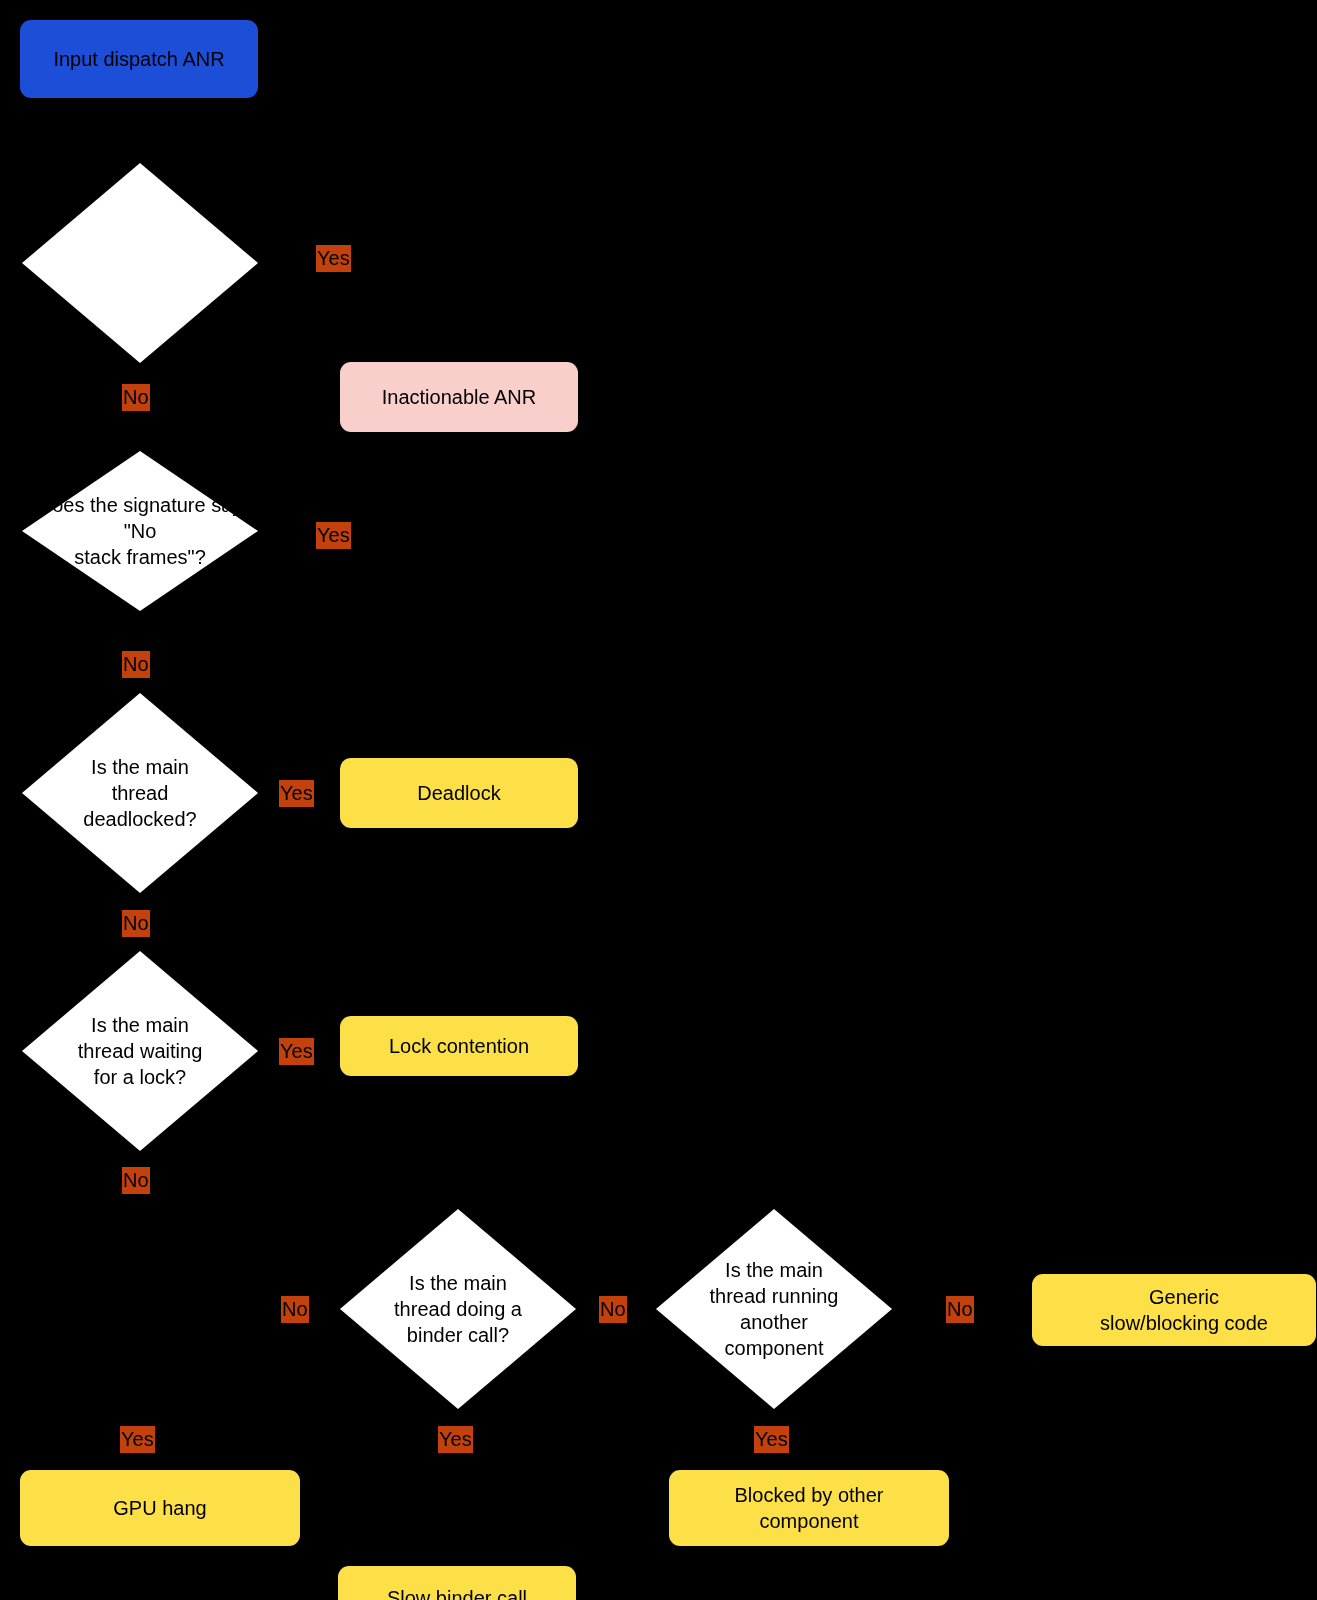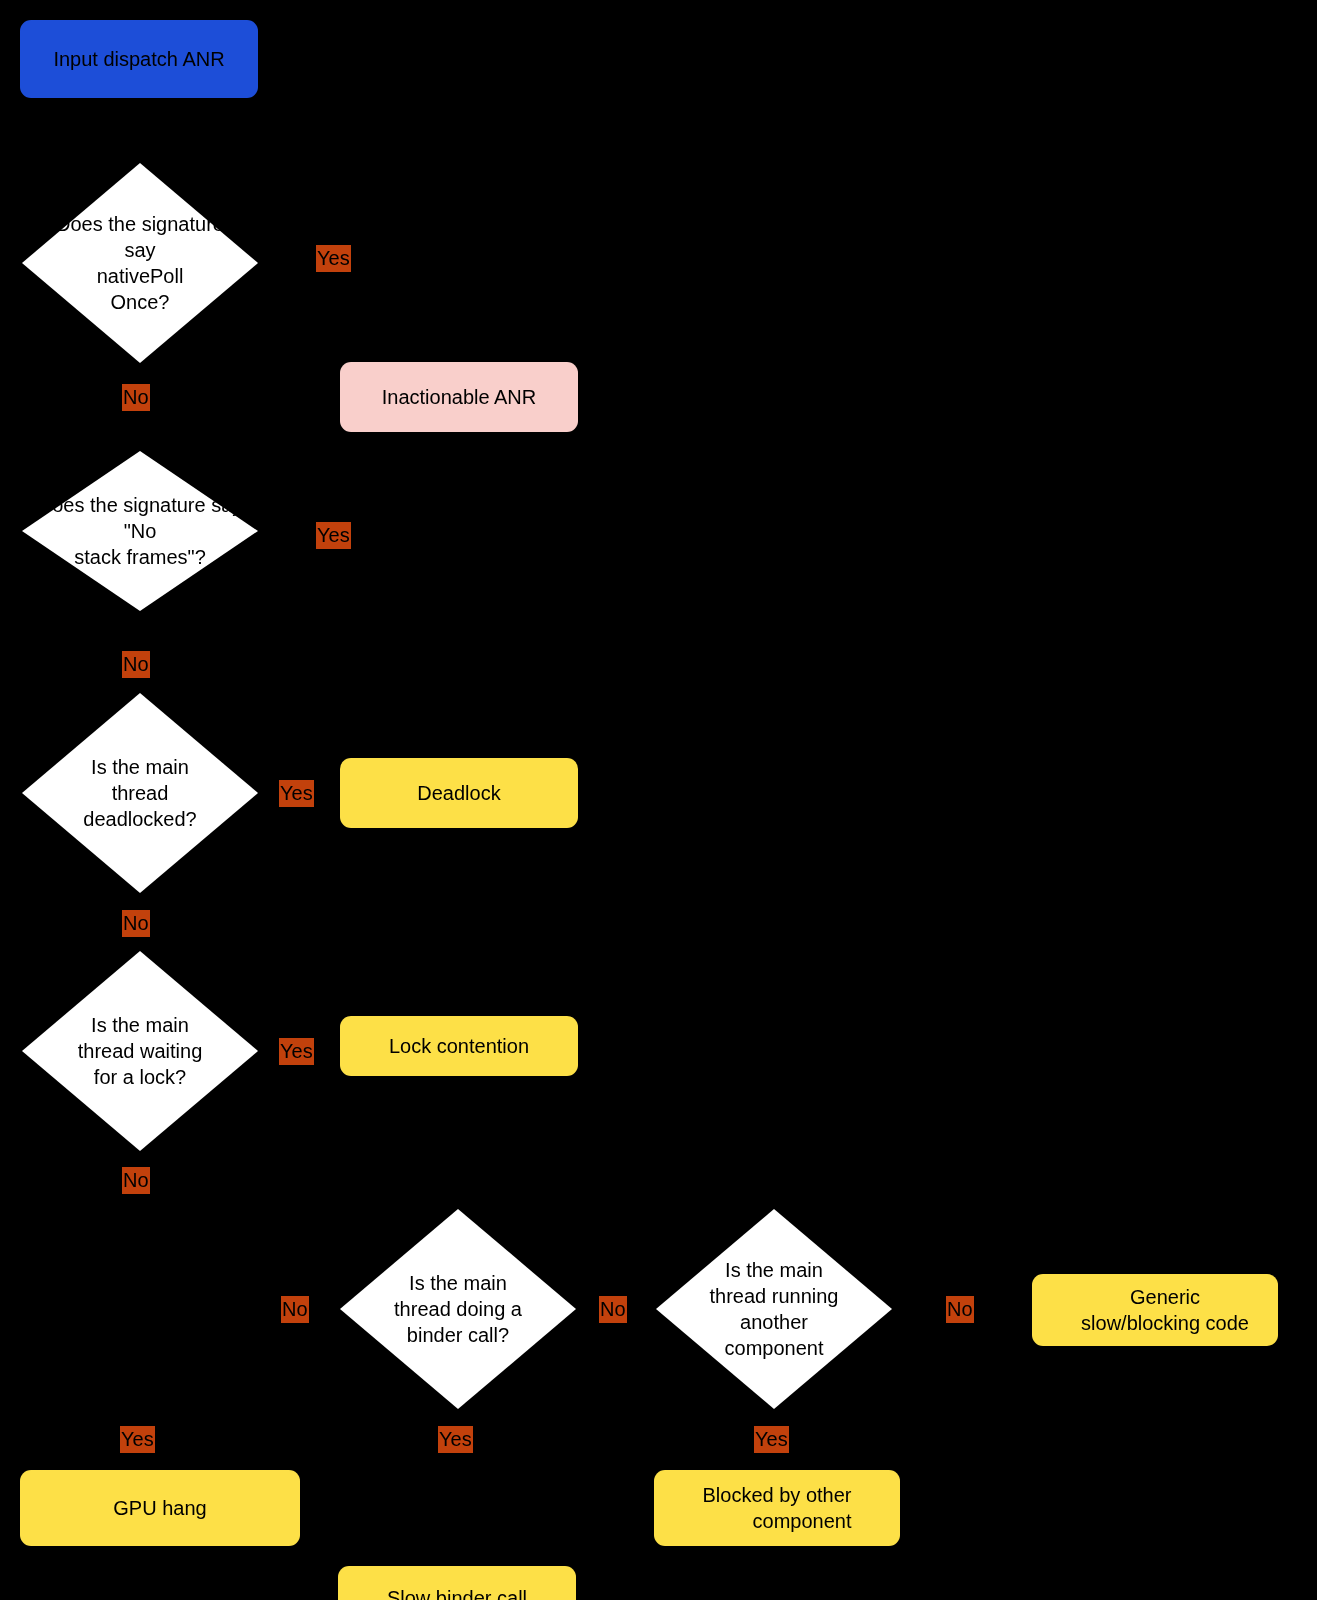--- a/index.html
+++ b/index.html
@@ -84,23 +84,20 @@
 <div id="canvas">
 
   <div class="node-box white" style="left:20px; top:20px; width:238px; height:78px;">
     <span>Input dispatch ANR</span>
   </div>
 
   <div class="connector" style="left:138px; top:98px; width:2px; height:65px;"></div>
 
   <div class="diamond-wrap" style="left:22px; top:163px; width:236px; height:200px;">
     <div class="diamond-shape"></div>
-    <div class="diamond-label" style="width:170px;">Does the signature say
-nativePoll
-Once?</div>
   </div>
 
   <div class="edge-label" style="left:316px; top:245px;">Yes</div>
 
   <div class="edge-label" style="left:122px; top:384px;">No</div>
 
   <div class="node-box pink" style="left:340px; top:362px; width:238px; height:70px;text-align:center;">
     <span>Inactionable ANR</span>
   </div>
 
@@ -165,31 +162,31 @@
     <div class="diamond-label" style="width:200px;">Is the main
 thread running
 another
 component</div>
   </div>
 
   <div class="edge-label" style="left:946px; top:1296px;">No</div>
 
   <div class="edge-label" style="left:754px; top:1426px;">Yes</div>
 
-  <div class="node-box green" style="left:1032px; top:1274px; width:246px; height:72px;padding-left:28px;">
+  <div class="node-box green" style="left:1032px; top:1274px; width:284px; height:72px;padding-left:28px;">
     <span>Generic
 slow/blocking code</span>
   </div>
 
   <div class="node-box green" style="left:20px; top:1470px; width:280px; height:76px;">
     <span>GPU hang</span>
   </div>
 
   <div class="node-box green" style="left:338px; top:1518px; width:238px; height:64px;margin-top:48px;">
     <span>Slow binder call</span>
   </div>
 
-  <div class="node-box green" style="left:654px; top:1470px; width:246px; height:76px;text-align:right;">
+  <div class="node-box green" style="left:669px; top:1470px; width:280px; height:76px;">
     <span>Blocked by other
 component</span>
   </div>
 
 </div>
 
 </body></html>

